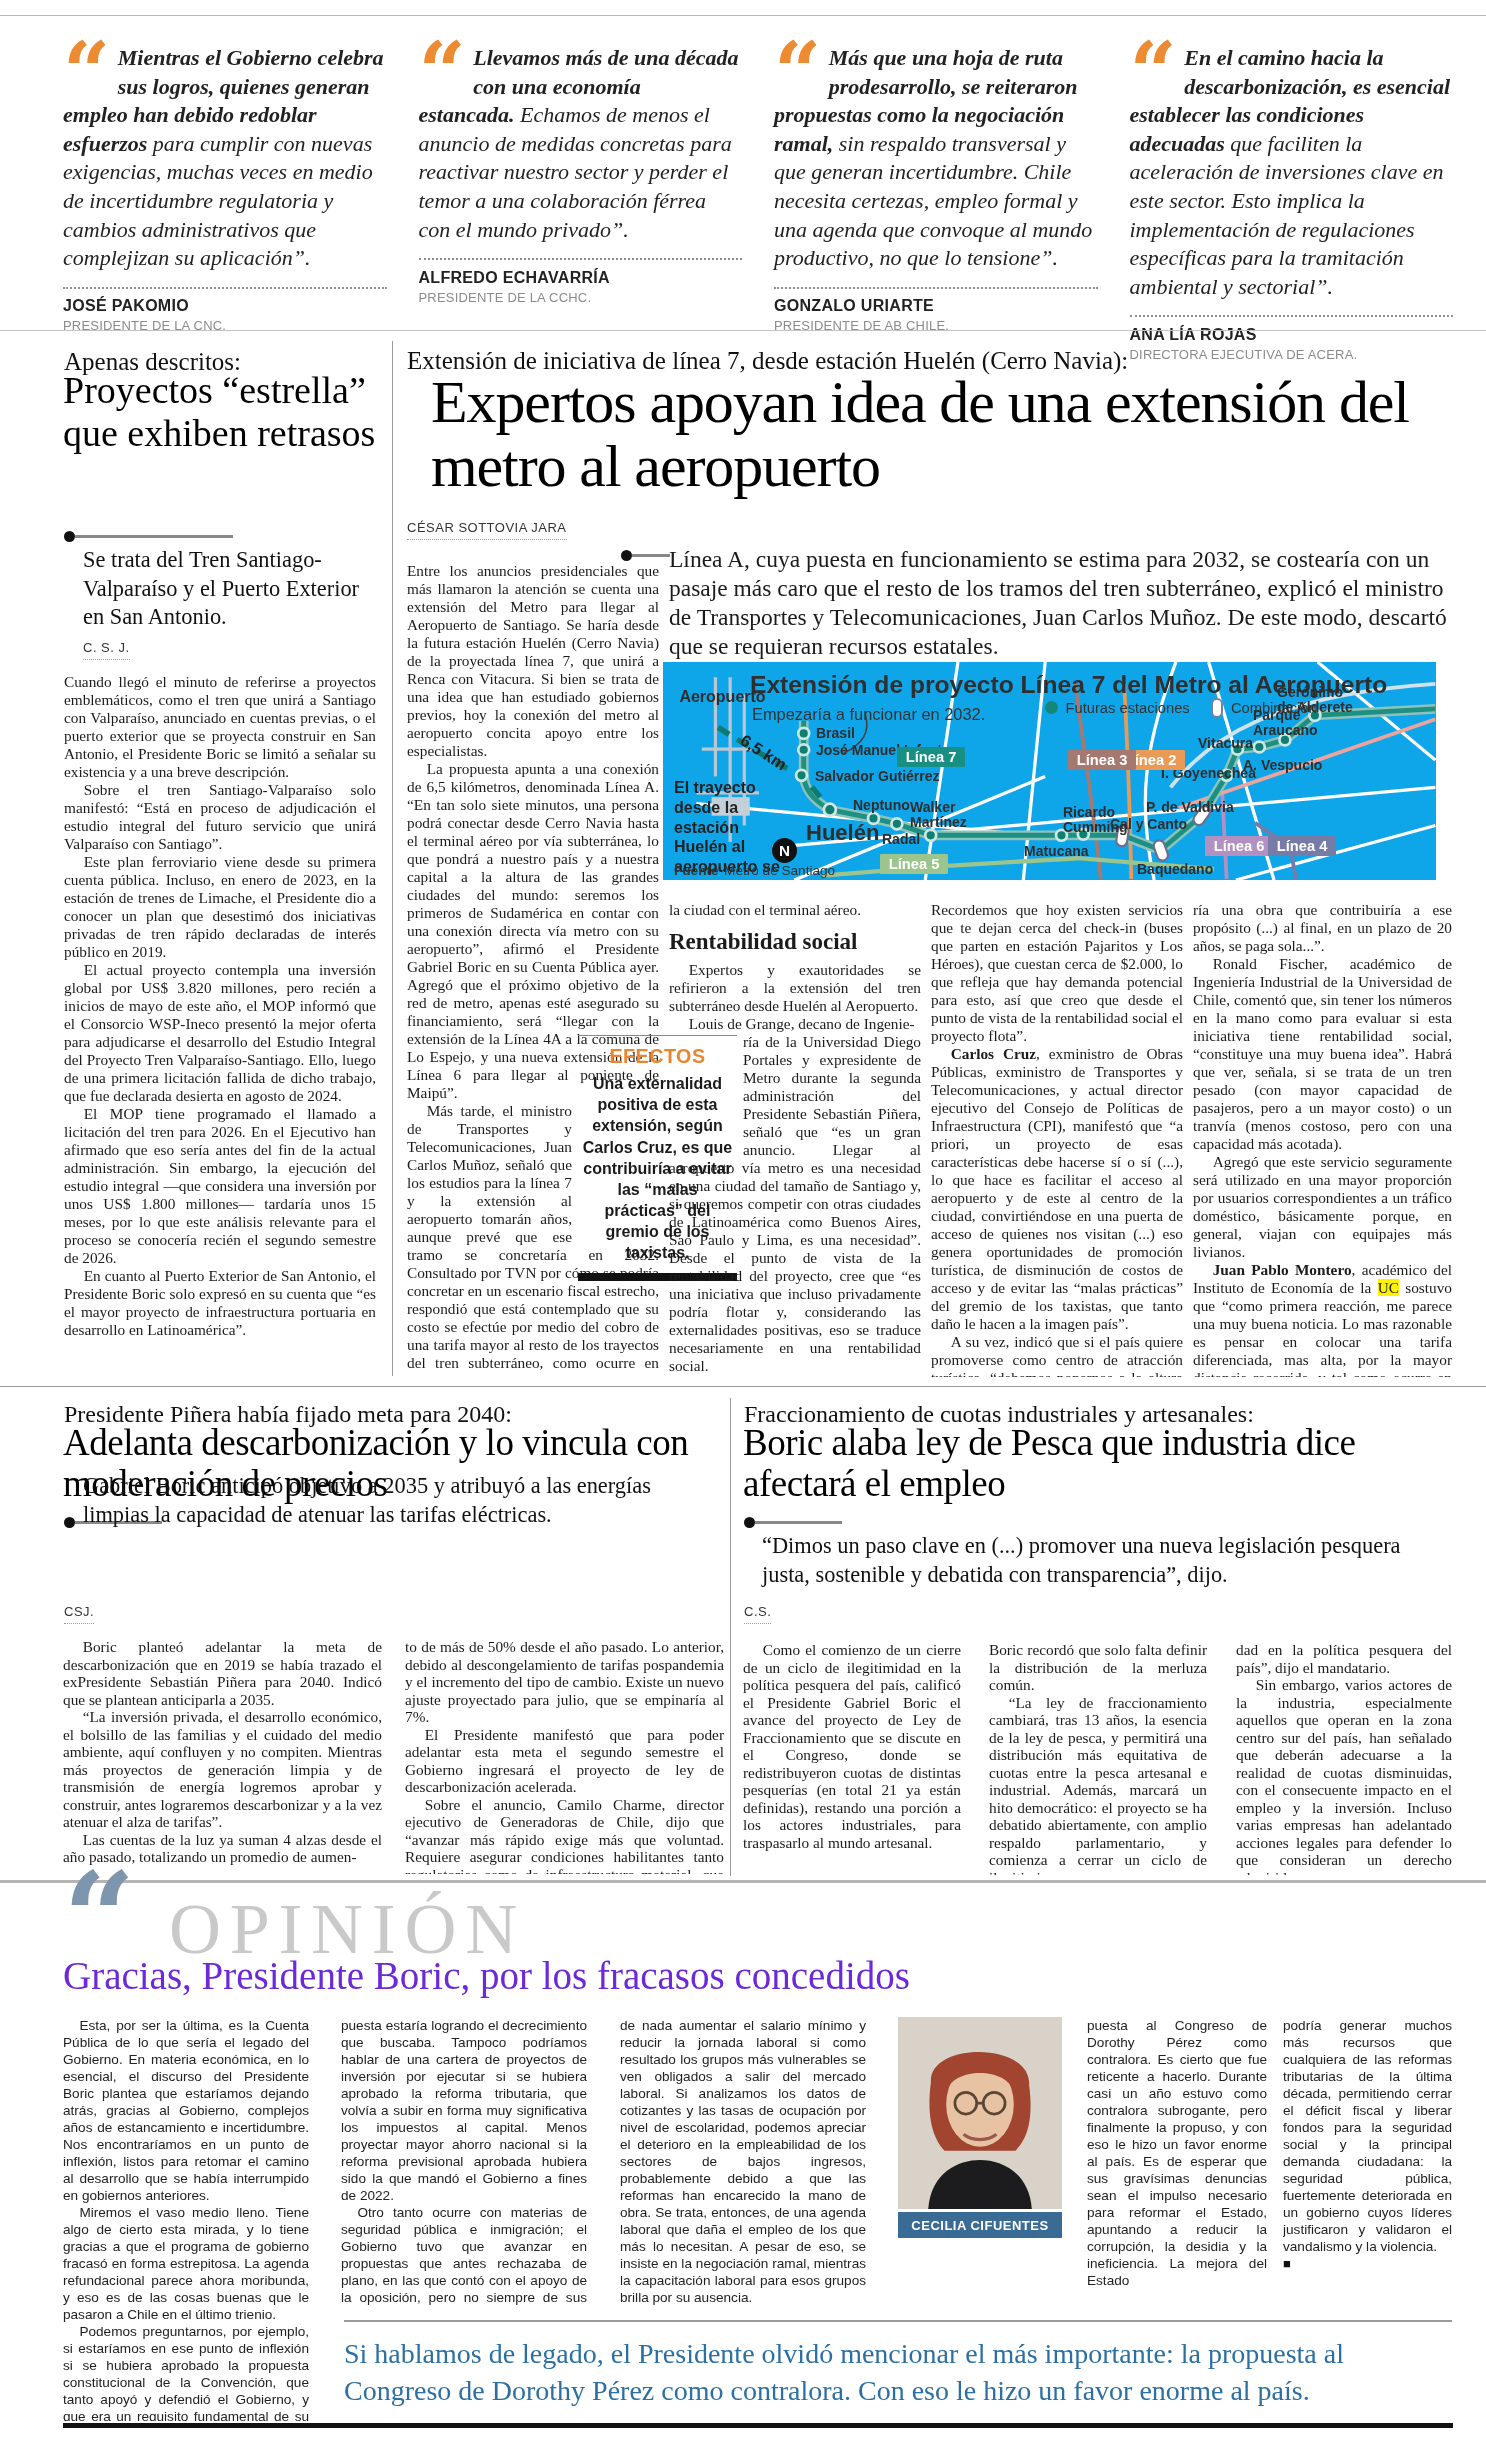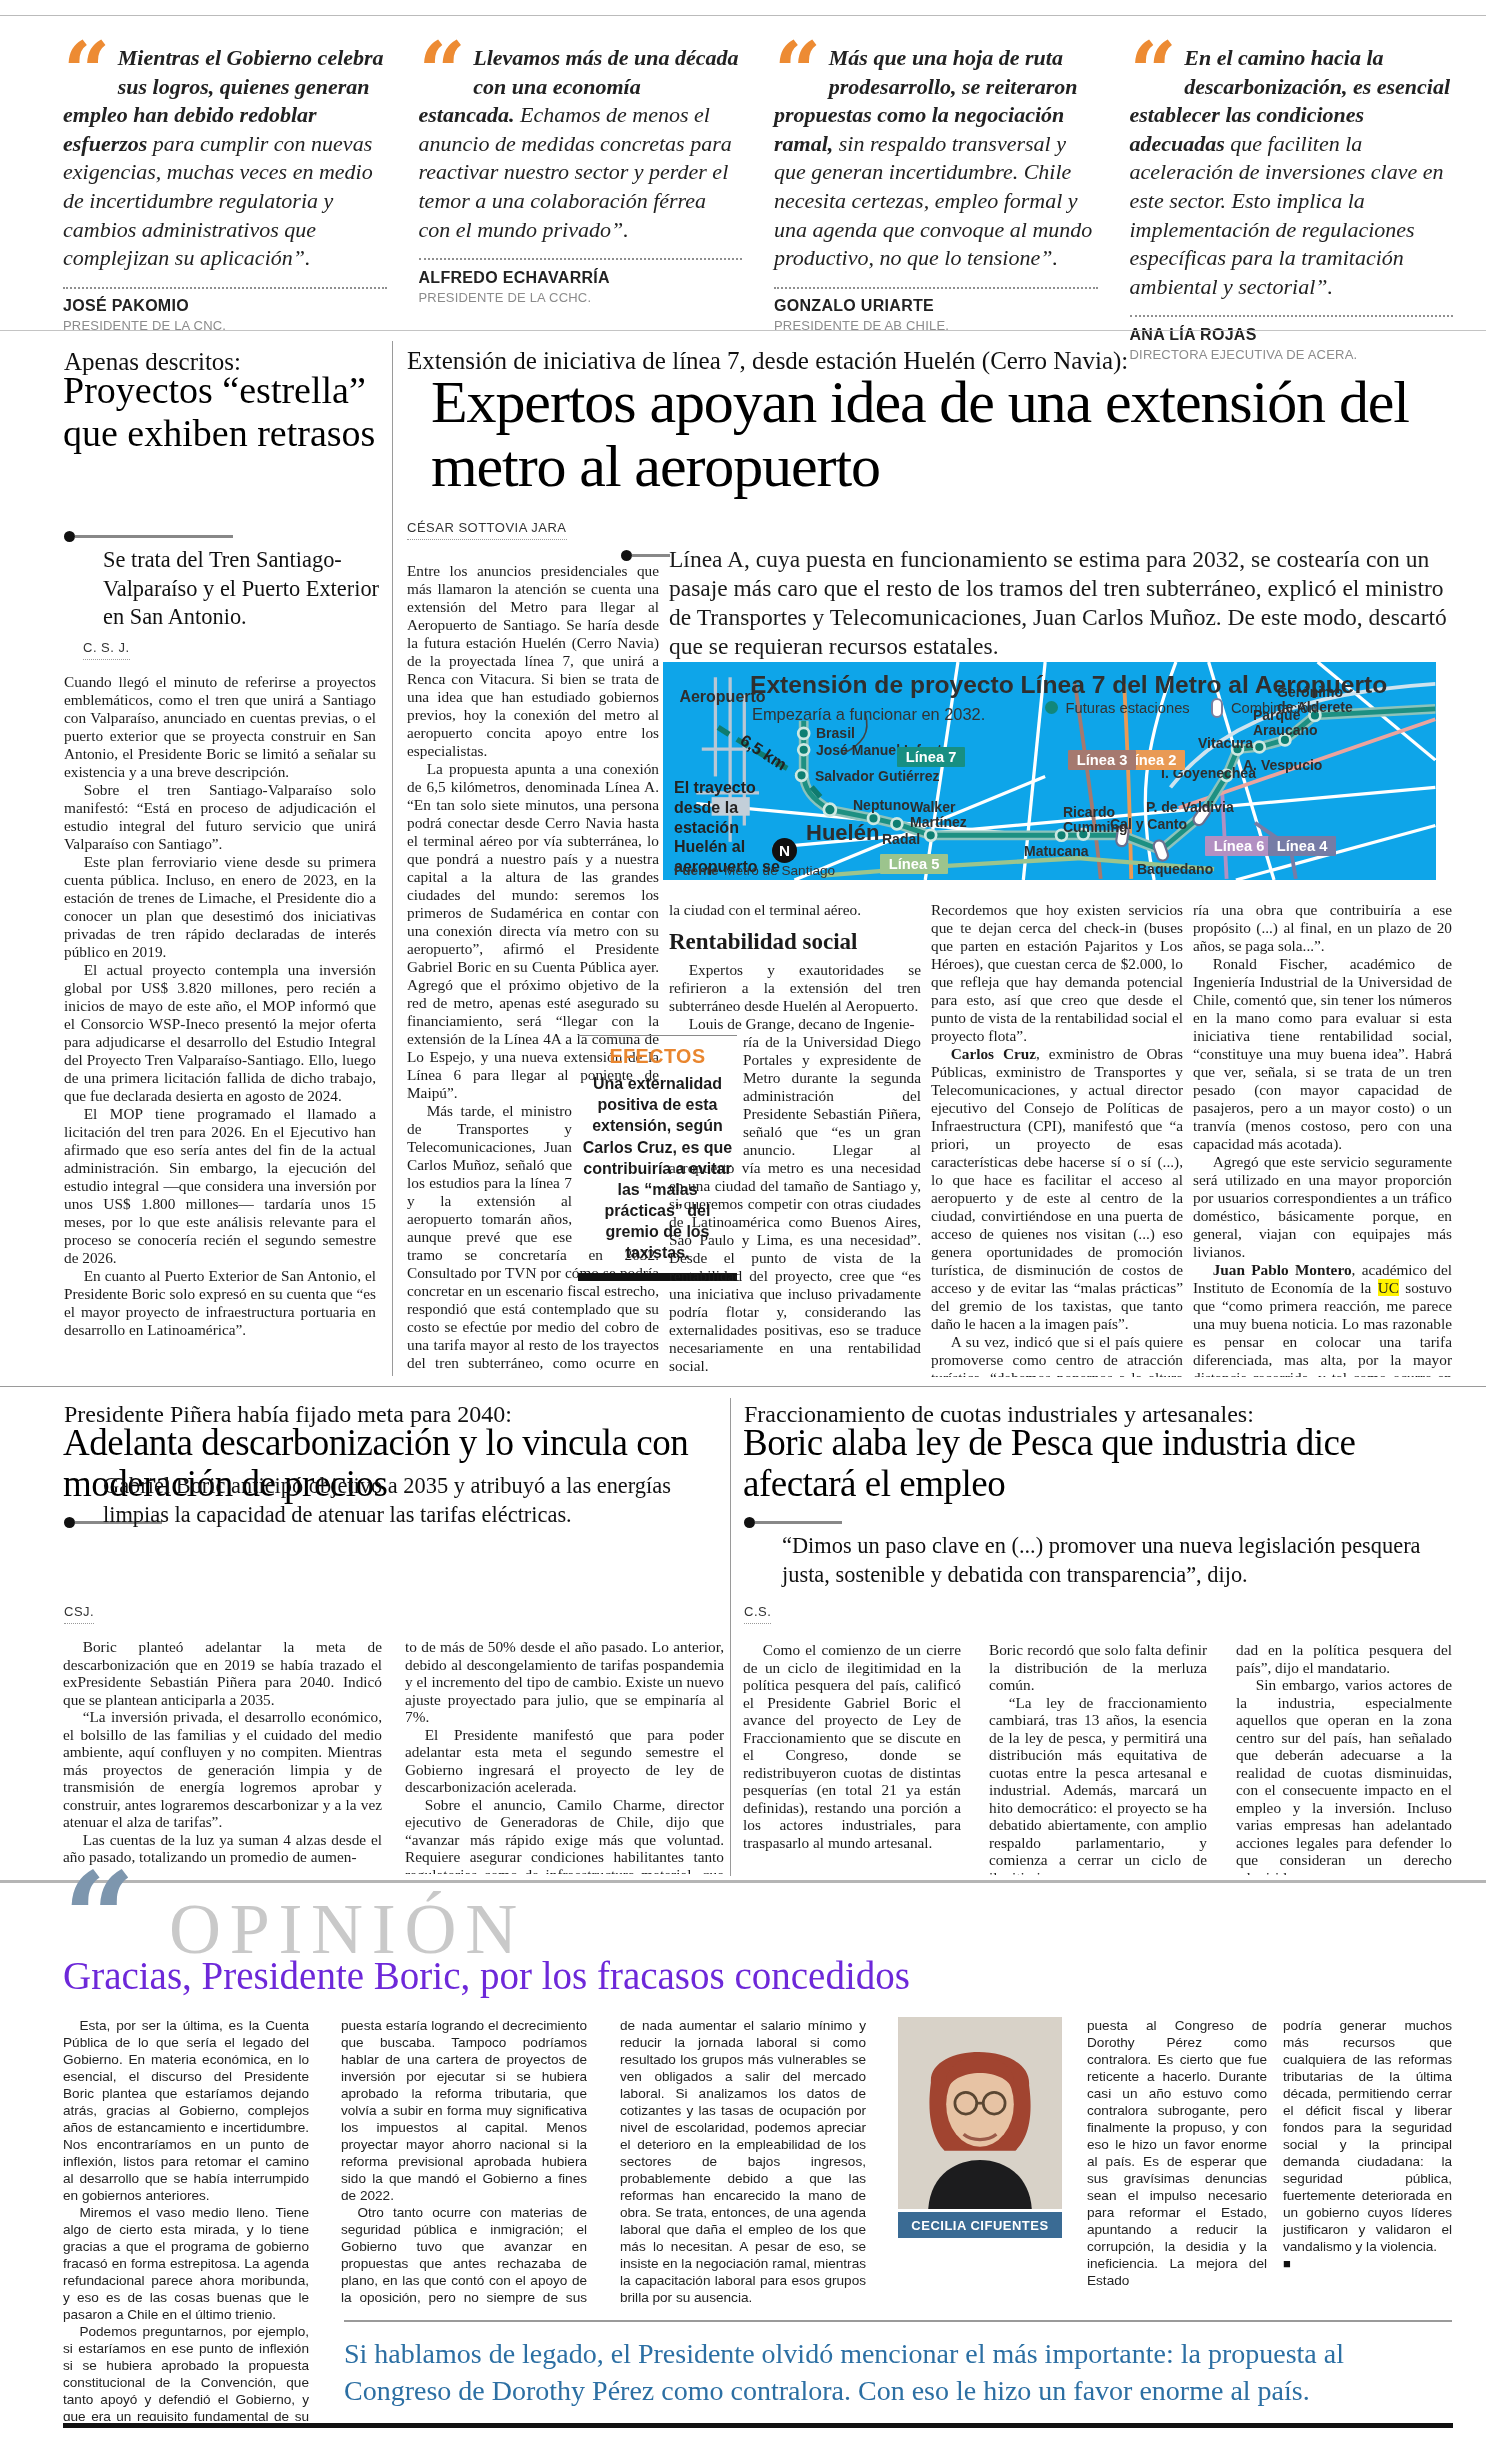--- a/index.html
+++ b/index.html
@@ -24,21 +24,21 @@
   .quote-name { font-family:"Liberation Sans","DejaVu Sans",sans-serif; font-weight:bold;
                 font-size:16px; letter-spacing:0.3px; color:#222; }
   .quote-role { font-family:"Liberation Sans","DejaVu Sans",sans-serif; font-size:13px;
                 color:#8b8b8b; margin-top:2.7px; letter-spacing:0.2px; }
 
   
   .kicker { font-size:25px; color:#111; }
   .headline-xl { font-size:60px; line-height:1.07; letter-spacing:-1.1px; color:#000000;margin-left:26px; }
   .headline-lg { font-size:37px; line-height:1.10; letter-spacing:-0.5px; color:#000; }
   .headline-md { font-size:38px; line-height:1.12; color:#000; }
-  .deck { font-size:22.4px; line-height:1.28; color:#111;margin-left:20px; }
+  .deck { font-size:22.4px; line-height:1.28; color:#111; }
   .byline { font-family:"Liberation Sans","DejaVu Sans",sans-serif; font-weight:normal; font-size:13px;
             letter-spacing:0.5px; color:#333; border-bottom:1.6px dotted #999; display:inline-block; padding-bottom:3.8px; }
   .lead-mark { display:flex; align-items:center; }
   .lead-mark .dot { width:11px; height:11px; border-radius:50%; background:#111; }
   .lead-mark .line { height:2.2px; background:#888; width:82px; }
   .body-col { font-size:15.3px; line-height:18px; text-align:justify; overflow:hidden; }
   .body-col p { text-indent:19.7px; }
   .body-col p.noindent { text-indent:0; }
   .subhead { font-weight:bold; font-size:23px; margin:14px 0 9.8px 0; text-indent:0 !important; text-align:left; }
   .hl-yellow { background:#FFF200; }

